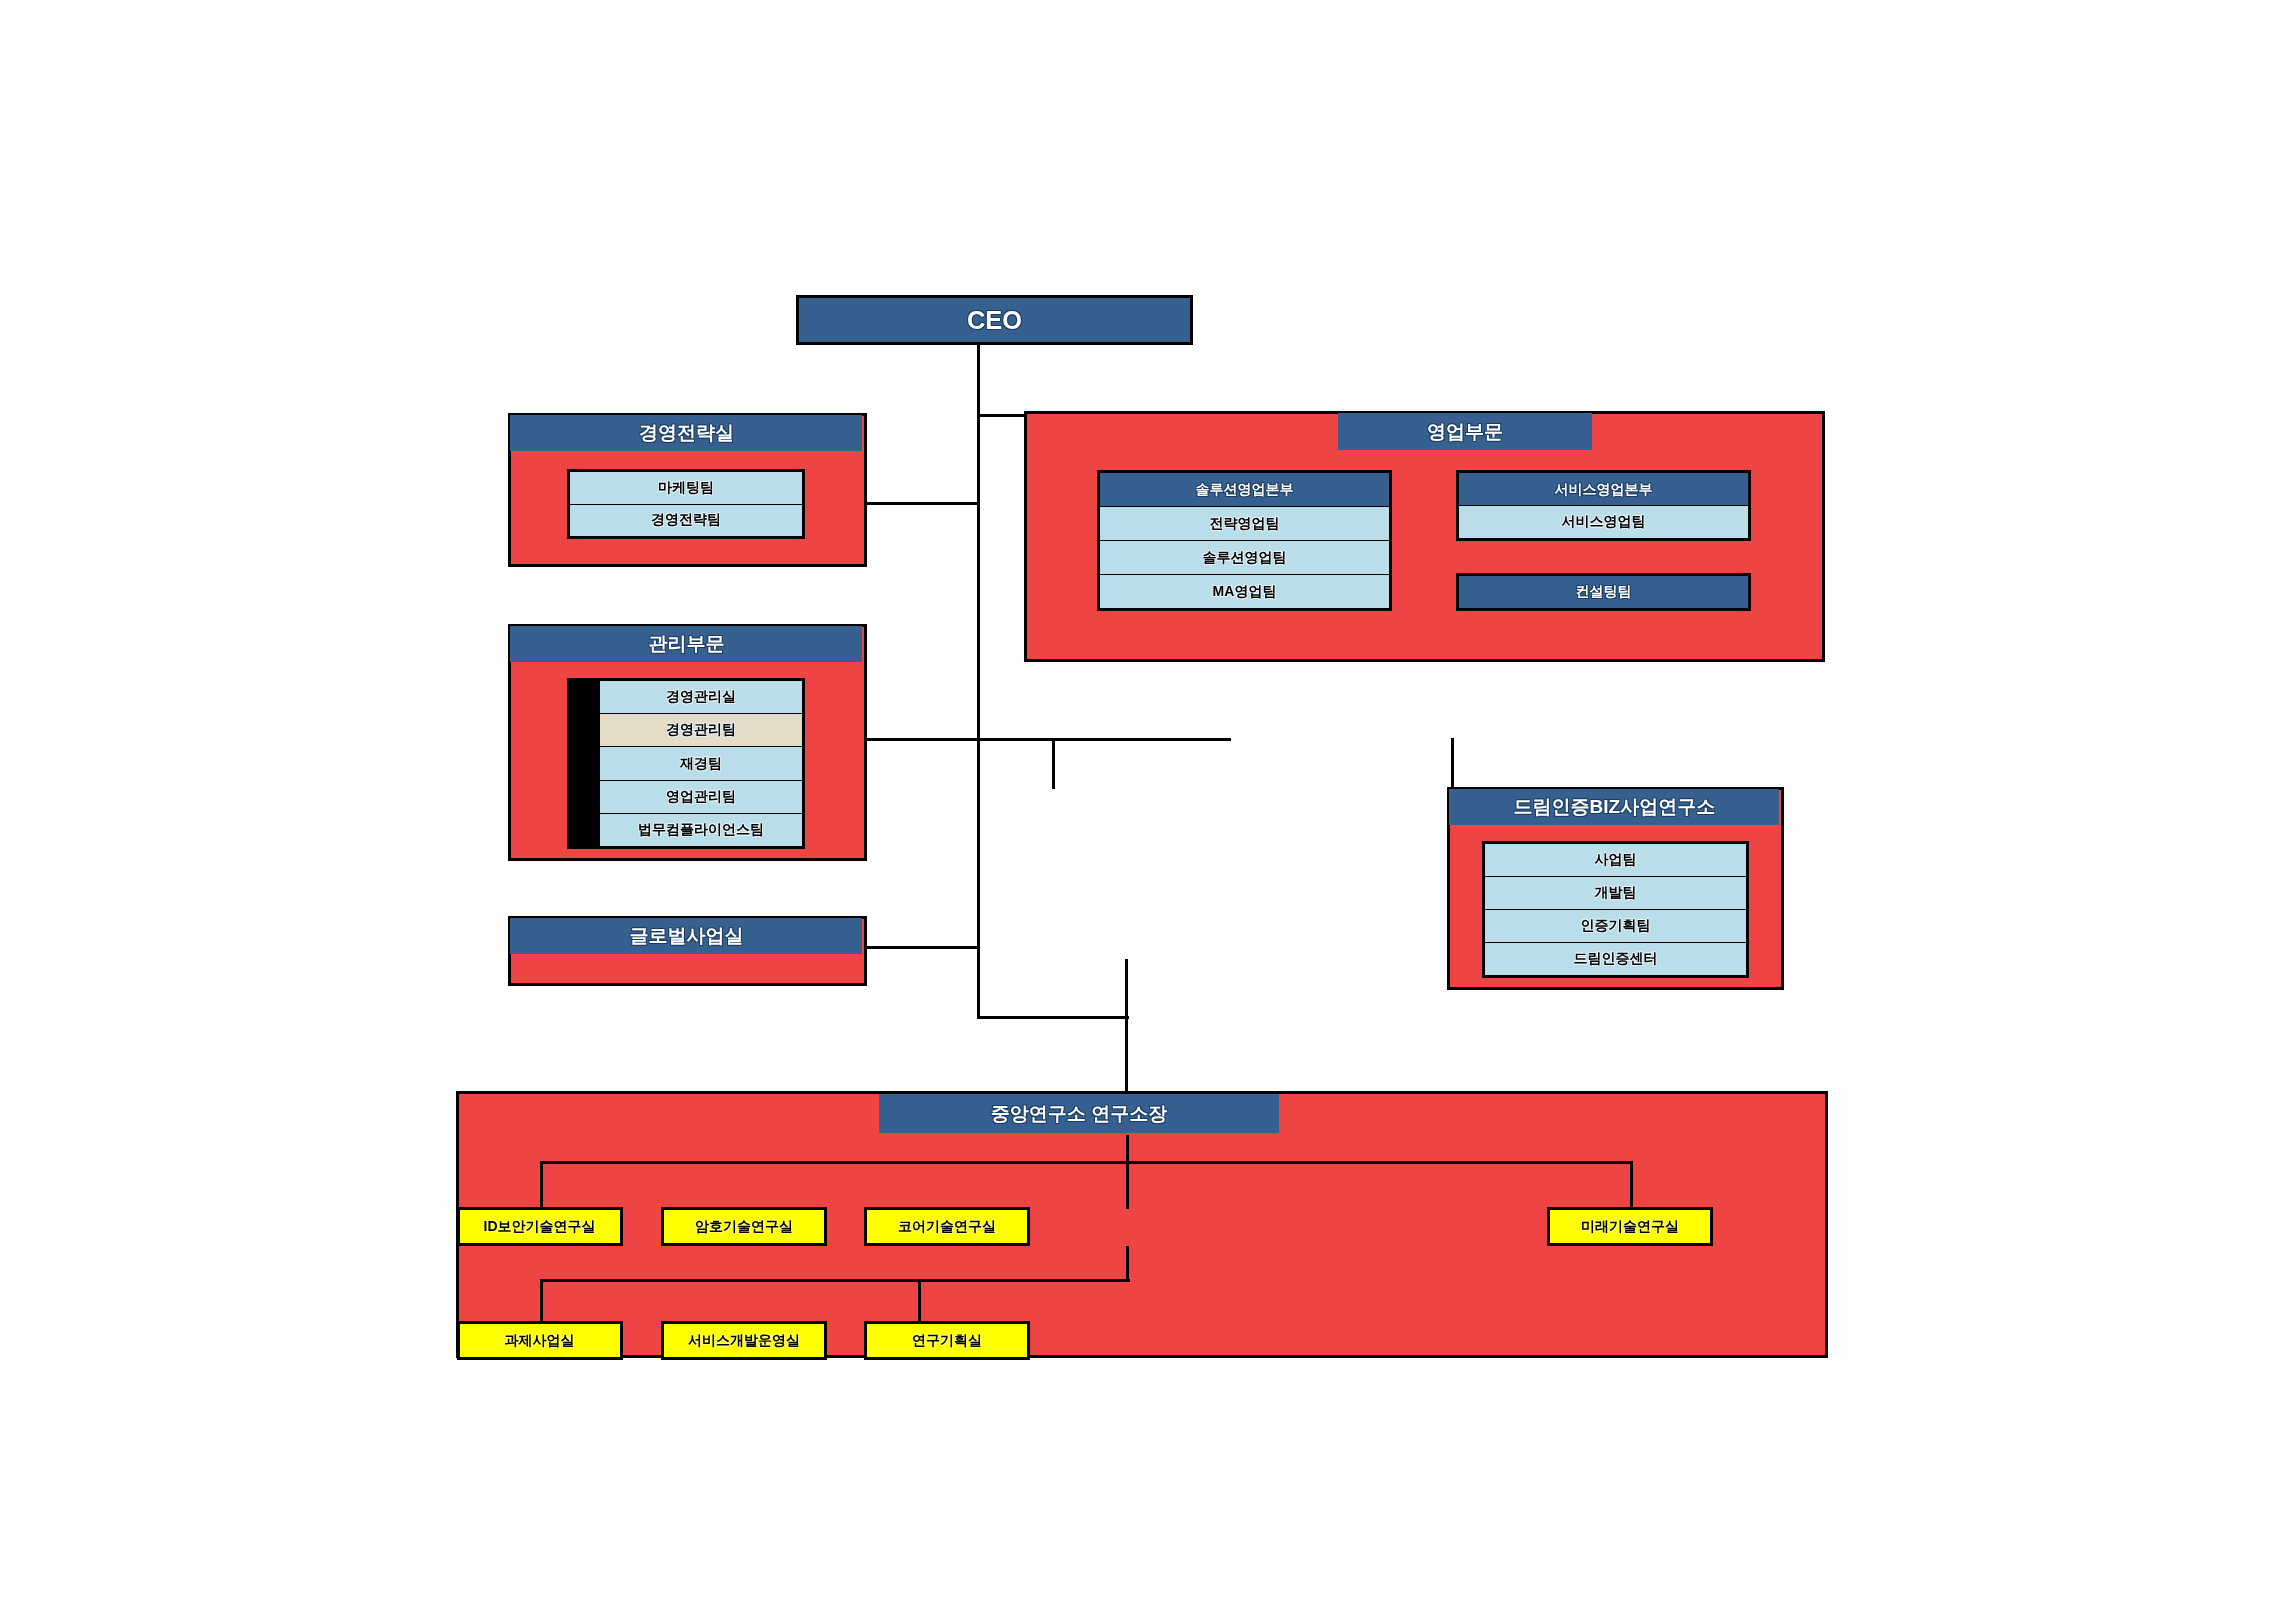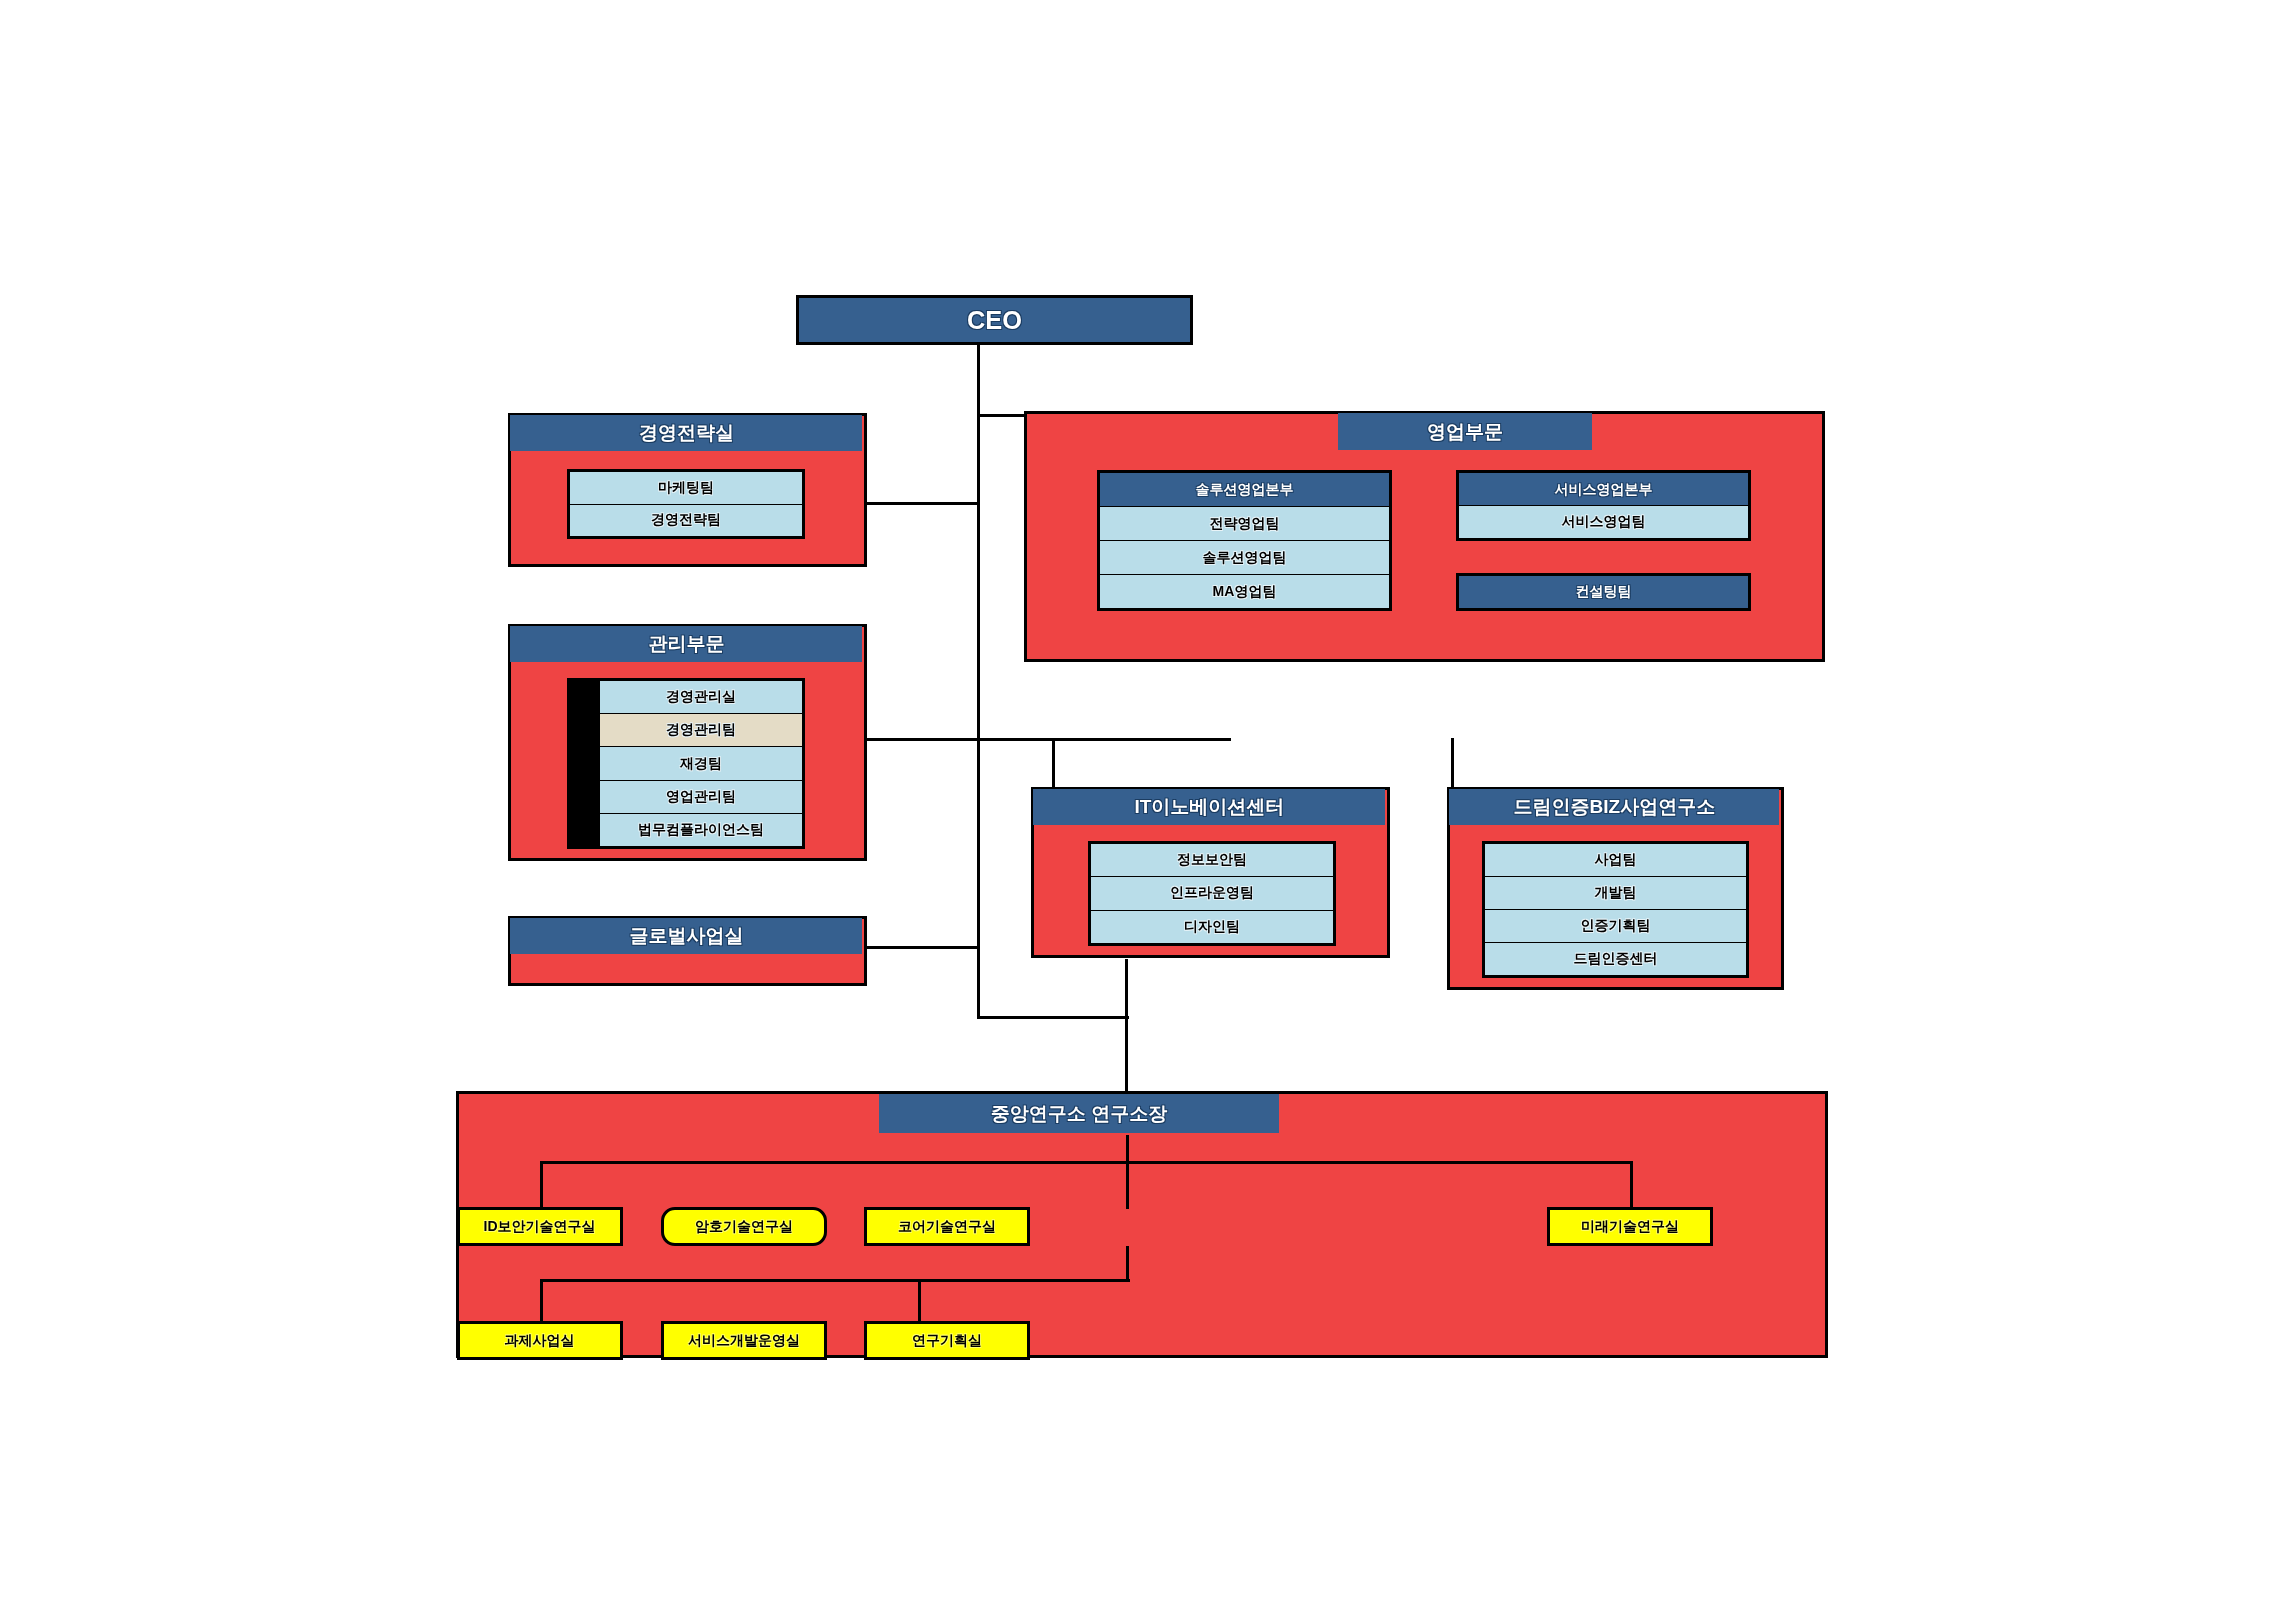--- a/index.html
+++ b/index.html
@@ -113,28 +113,20 @@
     </div>
 
     <div class="box stack" style="left:429px;top:56px;width:295px;height:71px;">
       <div class="hdr f28" style="flex:1;">서비스영업본부</div>
       <div class="team f28" style="flex:1;">서비스영업팀</div>
     </div>
 
     <div class="box hdrb f28" style="left:429px;top:159px;width:295px;height:38px;">컨설팅팀</div>
   </div>
 
-  <div class="box frame" style="left:1031px;top:787px;width:359px;height:171px;">
-    <div class="box hdr f30" style="left:-0.6px;top:-0.6px;width:352px;height:36px;">IT이노베이션센터</div>
-    <div class="box stack" style="left:54px;top:51px;width:248px;height:105px;">
-      <div class="team f28" style="flex:1;">정보보안팀</div>
-      <div class="team f28" style="flex:1;">인프라운영팀</div>
-      <div class="team f28" style="flex:1;">디자인팀</div>
-    </div>
-  </div>
 
   <div class="ln lnv" style="left:1125px;top:959px;height:60px;"></div>
 
   <div class="box frame" style="left:1447px;top:787px;width:337px;height:203px;">
     <div class="box hdr f30" style="left:-0.6px;top:-0.6px;width:330px;height:36px;">드림인증BIZ사업연구소</div>
     <div class="box stack" style="left:32px;top:51px;width:267px;height:137px;">
       <div class="team f28" style="flex:1;">사업팀</div>
       <div class="team f28" style="flex:1;">개발팀</div>
       <div class="team f28" style="flex:1;">인증기획팀</div>
       <div class="team f28" style="flex:1;">드림인증센터</div>
@@ -147,21 +139,21 @@
 
     <div class="ln lnv" style="left:667px;top:41px;height:29px;"></div>
 
     <div class="ln lnh" style="left:81px;top:67px;width:1093px;"></div>
 
     <div class="ln lnv" style="left:81px;top:67px;height:48px;"></div>
     <div class="ln lnv" style="left:667px;top:67px;height:48px;"></div>
     <div class="ln lnv" style="left:1171px;top:67px;height:48px;"></div>
 
     <div class="box lab f28" style="left:-2.5px;top:113px;width:166px;height:39px;">ID보안기술연구실</div>
-    <div class="box lab f28" style="left:202px;top:113px;width:166px;height:39px;border-radius:14px;">암호기술연구실</div>
+    <div class="box lab f28" style="left:202px;top:113px;width:166px;height:39px;">암호기술연구실</div>
     <div class="box lab f28" style="left:405px;top:113px;width:166px;height:39px;">코어기술연구실</div>
     <div class="box lab f28" style="left:1088px;top:113px;width:166px;height:39px;">미래기술연구실</div>
 
     <div class="ln lnv" style="left:667px;top:152px;height:36px;"></div>
 
     <div class="ln lnh" style="left:81px;top:185px;width:590px;"></div>
 
     <div class="ln lnv" style="left:81px;top:185px;height:44px;"></div>
     <div class="ln lnv" style="left:459px;top:185px;height:44px;"></div>
 

